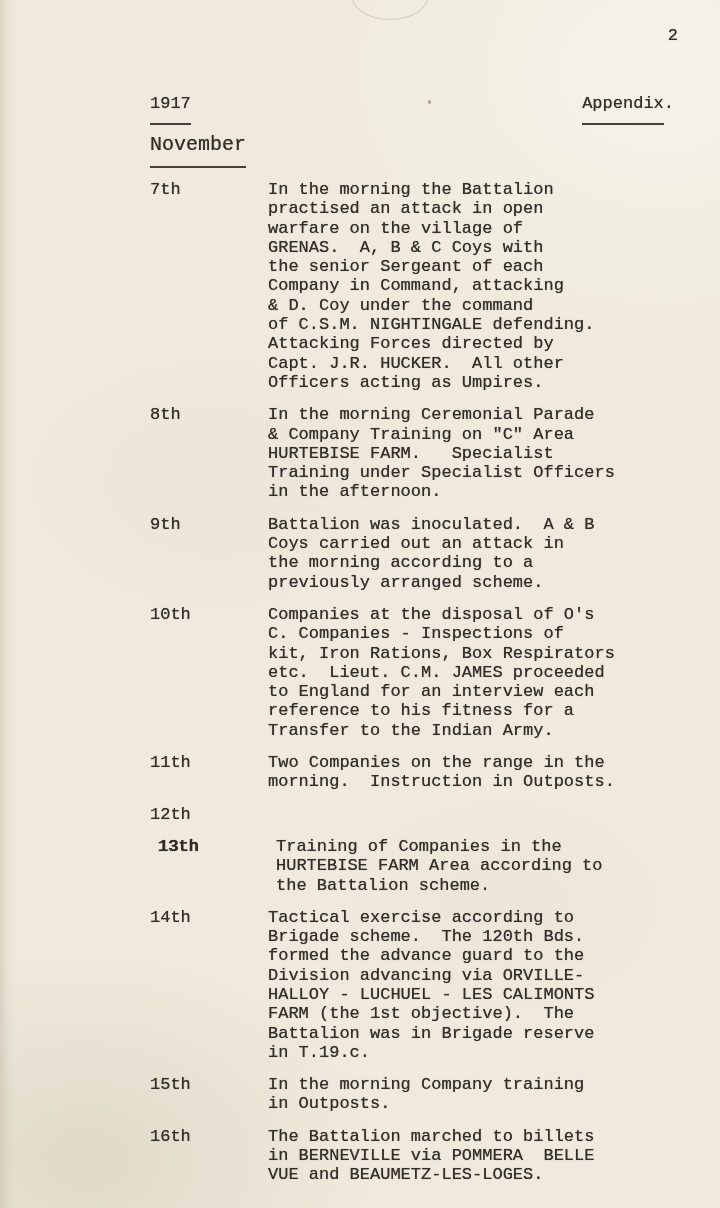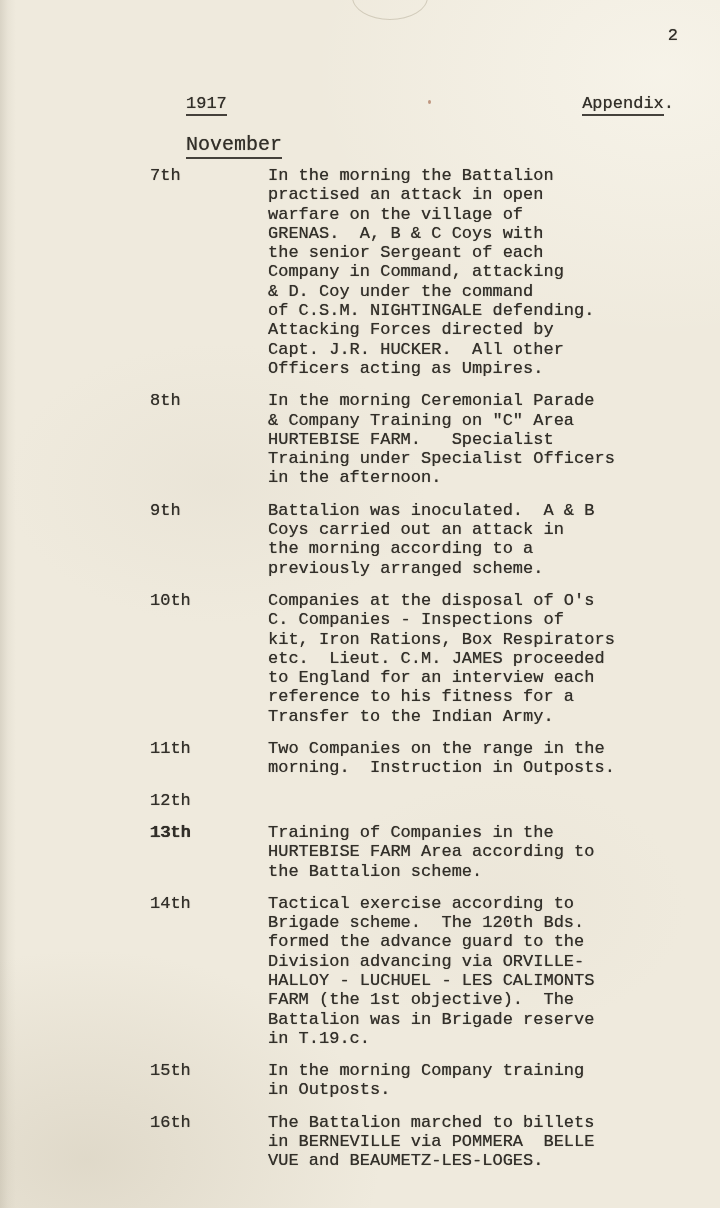--- a/index.html
+++ b/index.html
@@ -27,31 +27,31 @@
   .speck{
     position:absolute; left:428px; top:100px; width:3px; height:4px;
     background:rgba(150,80,50,0.55); border-radius:50%;
   }
   .header-year{ position:absolute; left:150px; top:94px; font-size:17px; }
   .header-appendix{ position:absolute; right:46px; top:94px; font-size:17px;font-family:Liberation Mono, monospace; }
   .header-month{ position:absolute; left:150px; top:133px; font-size:20px; }
   .u{
     display:inline-block;
     border-bottom:2px solid rgba(50,47,41,0.9);
-    padding-bottom:1px;
-    margin-left:36px;
+    padding-bottom:10px;
   }
   .entries{
-    position:absolute; left:150px; top:166px; width:555px;
+    position:absolute; left:150px; top:180px; width:555px;
     font-size:17px; line-height:19.3px;
   }
   .entry{ display:flex; margin-bottom:13px; }
   .entry-date{ width:118px; flex:0 0 118px; }
   .entry-date.overstruck{
     text-shadow:0.7px 0 0 currentColor, -0.4px 0 0 currentColor, 0 0 1px rgba(50,47,41,0.9);
+    margin-left:8px;
   }
   .entry-body{ white-space:pre-wrap; flex:1; }
 </style>
 </head>
 <body>
 
 <div class="stamp-circle"></div>
 <div class="speck"></div>
 
 <div class="page-number ink">2</div>

